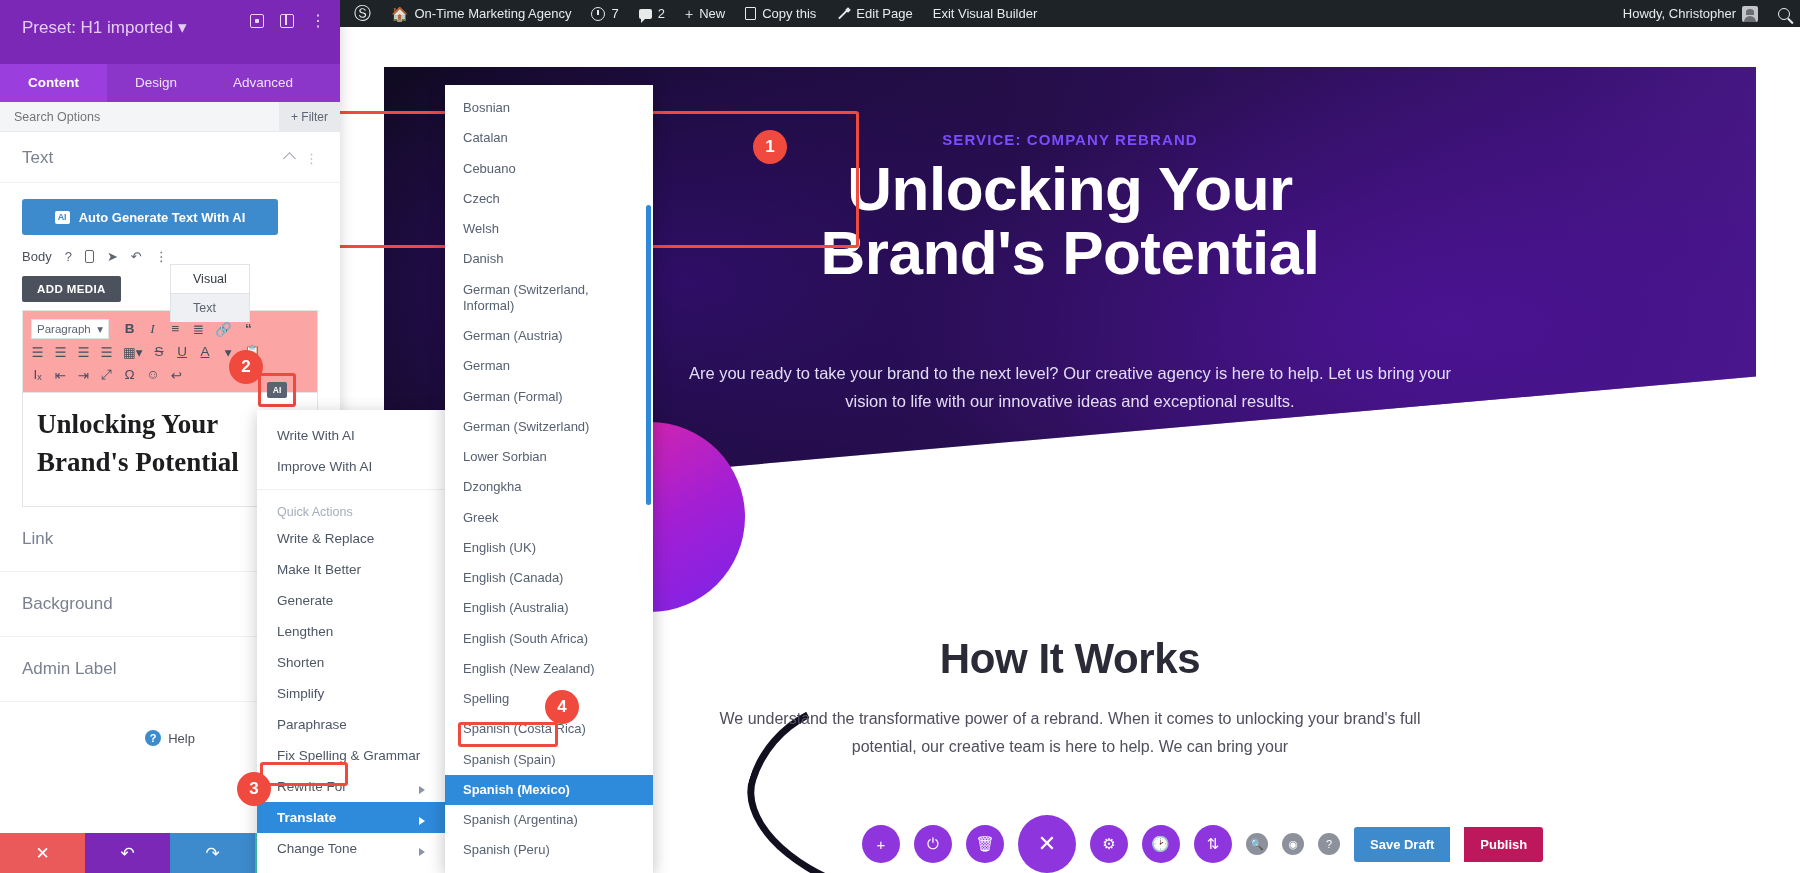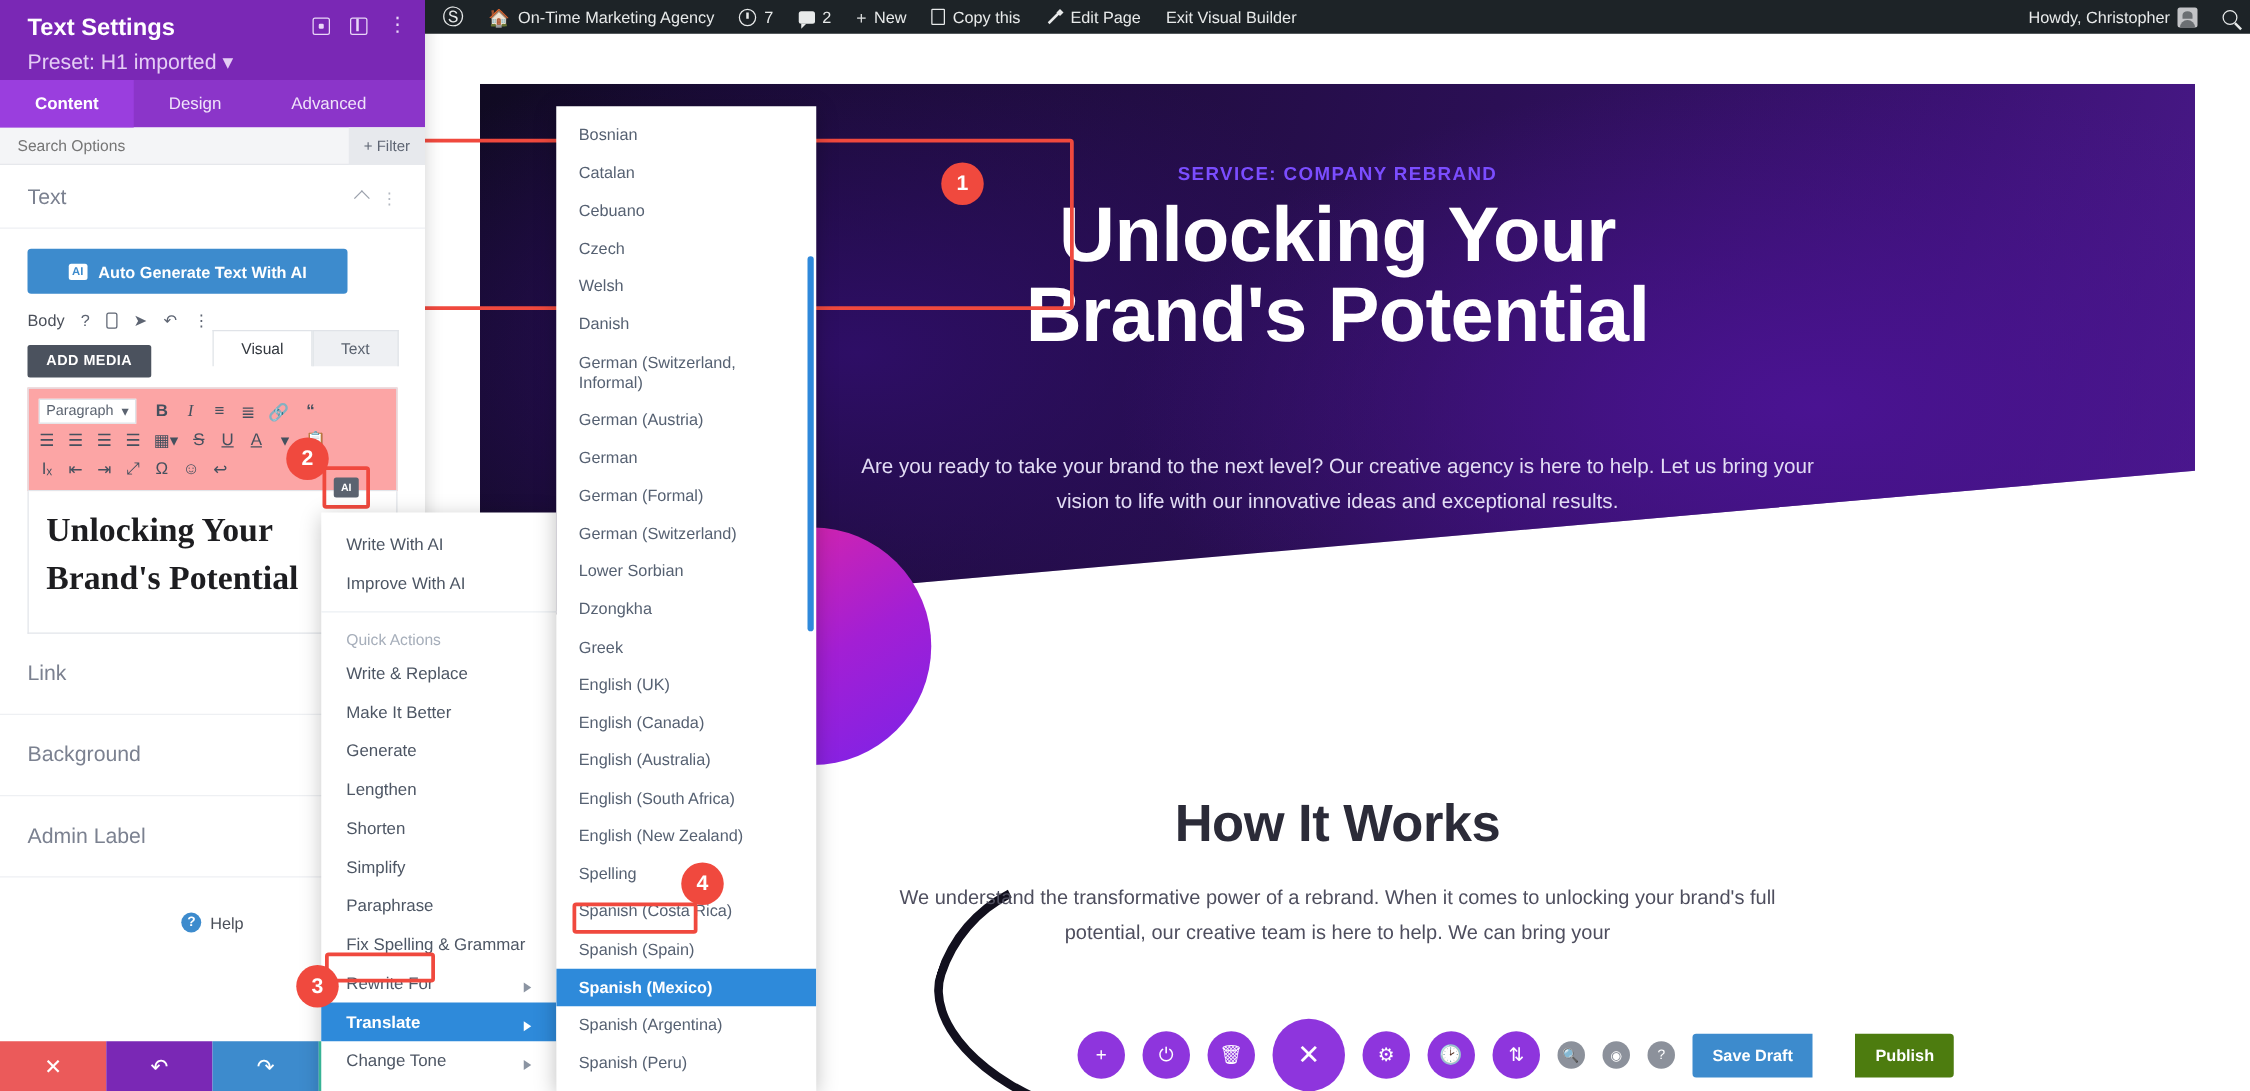--- a/index.html
+++ b/index.html
@@ -107,21 +107,21 @@
     display:flex; align-items:center; justify-content:center; gap:9px; }
   .ai-chip { background:#fff; color:#3d8bcd; font-size:9px; font-weight:bold; border-radius:2px; padding:2px 3px; line-height:1; }
 
   .body-row { display:flex; align-items:center; gap:13px; padding:14px 22px 6px 22px; color:#4a4f59; font-size:13px; }
   .body-row .mini { color:#5d6472; font-size:13px; cursor:pointer; }
   .mobile-ico { display:inline-block; width:9px; height:13px; border:1.6px solid #5d6472; border-radius:2px; }
 
   .addmedia { margin:6px 12px 0 22px; background:#4b525e; color:#fff; border:none;
     font-size:11.5px; font-weight:bold; letter-spacing:.4px; padding:7px 15px; border-radius:2px; cursor:pointer; }
 
-  .ed-tabs { position:absolute; left:170px; top:264px; display:flex; }
+  .ed-tabs { position:absolute; left:170px; top:264px; display:flex;flex-direction:column; }
   .ed-tab { padding:7px 22px; font-size:12.5px; color:#5b6370; background:#eef0f3; border:1px solid #e0e3e8; border-bottom:none; cursor:pointer;}
   .ed-tab.active { background:#fff; color:#33383f; }
 
   .ed-toolbar { margin:0 22px; border:1px solid #e2e5ea; background:#fca5a5; padding:6px 8px; }
   .tb-row { display:flex; align-items:center; gap:10px; height:23px; color:#45505e; font-size:13.5px; }
   .tb-row .ti { cursor:pointer; display:inline-flex; align-items:center; justify-content:center; min-width:13px; }
   .para-sel { display:flex; align-items:center; justify-content:space-between; width:78px; background:#fff;
     border:1px solid #dfe3e8; font-size:11.5px; color:#5b6370; padding:2px 5px; margin-right:4px; }
   .ed-area { margin:0 22px; border:1px solid #e2e5ea; border-top:none; background:#fff; height:114px;
     padding:12px 14px; color:#1d1d20; font-family:"Liberation Serif", serif; font-size:27px; font-weight:bold; line-height:1.42;
@@ -160,21 +160,21 @@
   .lang-scroll { position:absolute; right:2px; top:120px; width:5px; height:300px; background:#2f89db; border-radius:3px; }
   .ann-box-lang { position:absolute; left:458px; top:722px; width:100px; height:25px; border:3px solid #f0493e; border-radius:3px; z-index:56; pointer-events:none; }
 
   
   .divi-bar { position:absolute; left:862px; top:815px; display:flex; align-items:center; gap:14px; z-index:45; }
   .dbtn { width:38px; height:38px; border-radius:50%; background:#8e35dd; color:#fff;
     display:flex; align-items:center; justify-content:center; font-size:15px; cursor:pointer; }
   .dbtn.big { width:58px; height:58px; font-size:22px; }
   .dbtn.grey { width:22px; height:22px; background:#8c919b; font-size:11px; }
   .save-draft { background:#3d8bcd; color:#fff; border:none; padding:10px 16px; font-size:13px; font-weight:bold; cursor:pointer; border-radius:3px 0 0 3px; }
-  .publish { background:#4d7c0f; color:#fff; border:none; padding:10px 16px; font-size:13px; font-weight:bold; cursor:pointer; border-radius:0 3px 3px 0;margin-left:20px; }
+  .publish { background:#be185d; color:#fff; border:none; padding:10px 16px; font-size:13px; font-weight:bold; cursor:pointer; border-radius:0 3px 3px 0; }
 
   
   .step { position:absolute; width:34px; height:34px; border-radius:50%; background:#f0493e; color:#fff;
     font-size:17px; font-weight:bold; display:flex; align-items:center; justify-content:center; z-index:60; }
 </style>
 </head>
 <body>
 
 <div id="root">
 
@@ -236,21 +236,20 @@
       <span class="wpab-avatar"></span>
     </div>
     <div class="wpab-item">
       <span class="search-mag"></span>
     </div>
   </div>
 
   <div class="panel">
 
     <div class="panel-head">
-      <div class="panel-title">Text Settings</div>
       <div class="panel-preset">
         <span>Preset: H1 imported</span>
         <span>▾</span>
       </div>
       <div class="panel-head-icons">
         <span class="ph-sq dot"></span>
         <span class="ph-sq split"></span>
         <span class="ph-dots">⋮</span>
       </div>
     </div>

